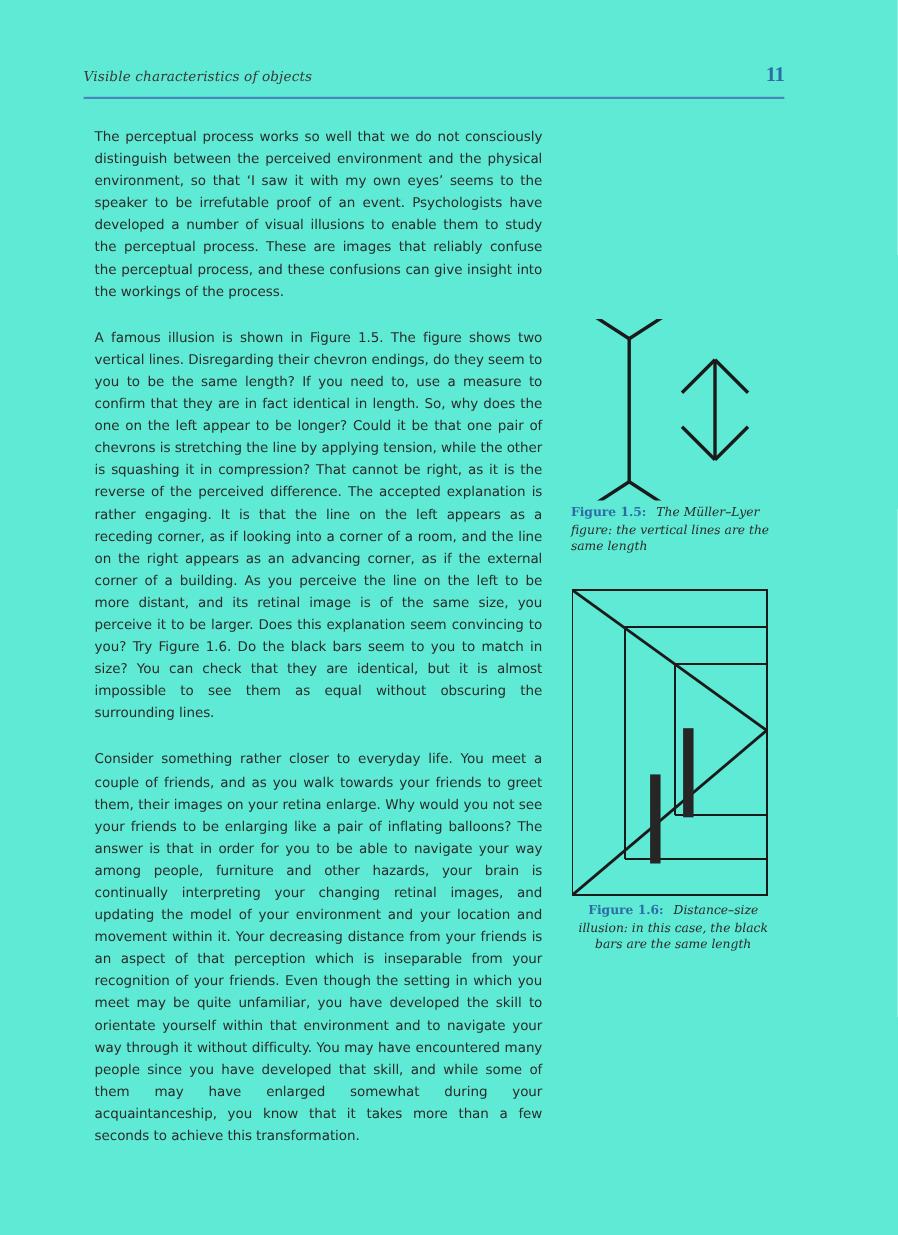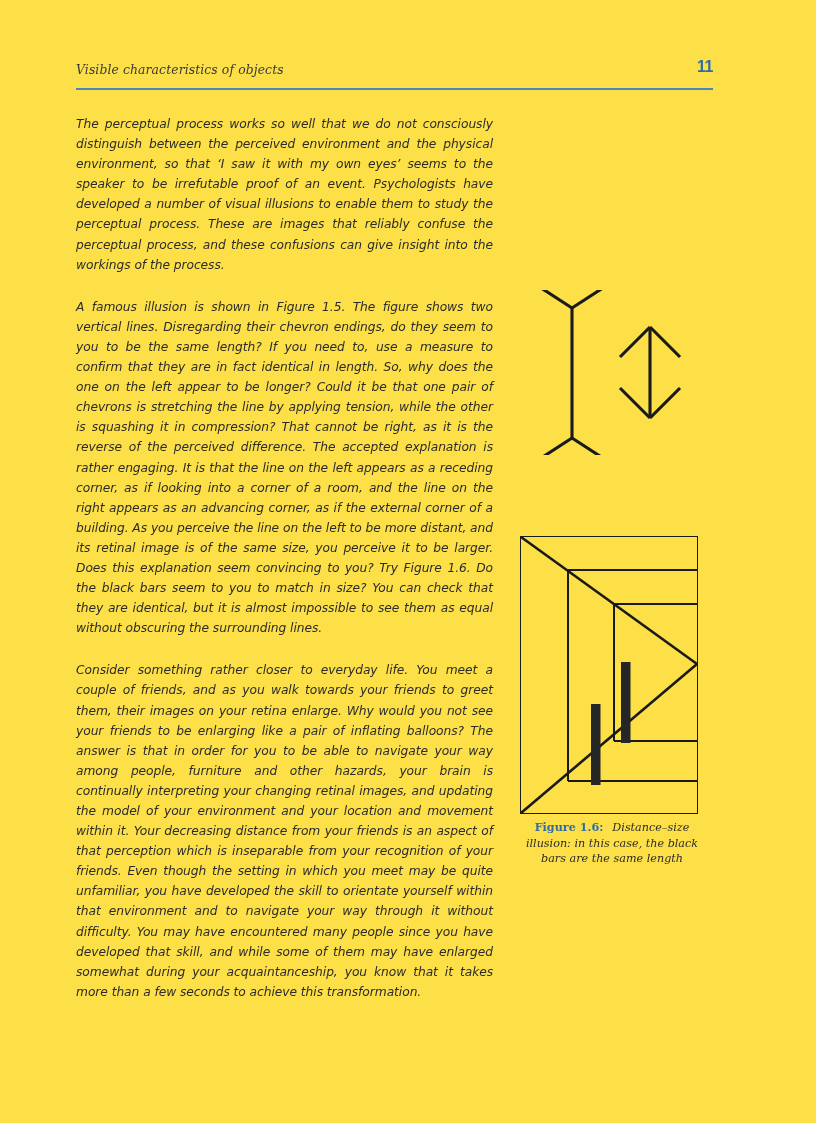--- a/index.html
+++ b/index.html
@@ -11,21 +11,21 @@
     width: 816px;
     height: 1123px;
     position: relative;
     font-family: "DejaVu Sans", sans-serif;
     overflow: hidden;
   }
 
   .page {
     position: absolute;
     inset: 0;
-    background: #fde047;
+    background: #5eead4;
   }
 
   
   .runninghead {
     position: absolute;
     left: 76px;
     top: 62px;
     width: 637px;
     height: 32px;
   }
@@ -37,23 +37,23 @@
     font-style: italic;
     font-size: 12.4px;
     color: #3a3a3a;
     letter-spacing: 0.1px;
     white-space: nowrap;
   }
   .runninghead-pageno {
     position: absolute;
     right: 0;
     top: -4px;
-    font-family: Liberation Sans, sans-serif;
+    font-family: Liberation Serif, serif;
     font-weight: bold;
-    font-size: 16px;
+    font-size: 19px;
     color: #2e6da4;
     letter-spacing: -0.5px;
   }
   .runninghead-rule {
     position: absolute;
     left: 0;
     top: 26px;
     width: 637px;
     height: 1.6px;
     background: #4a86bd;
@@ -65,25 +65,24 @@
     left: 76px;
     top: 114px;
     width: 417px;
   }
   .para {
     font-family: "DejaVu Sans", sans-serif;
     font-size: 12.25px;
     line-height: 20.1px;
     color: #2b2b2b;
     text-align: justify;
-    margin: 0 0 20px 0;
+    margin: 0 0 20px 10px;
     letter-spacing: -0.05px;
     -webkit-hyphens: none;
     hyphens: none;
-    font-style: italic;
   }
   .para.gap-large { margin-bottom: 22px; }
 
   
   .figcol {
     position: absolute;
     left: 519px;
     top: 290px;
     width: 195px;
   }
@@ -159,20 +158,23 @@
             <line x1="131" y1="37" x2="131" y2="128"></line>
 
             <line x1="131" y1="37" x2="101" y2="67"></line>
             <line x1="131" y1="37" x2="161" y2="67"></line>
 
             <line x1="131" y1="128" x2="101" y2="98"></line>
             <line x1="131" y1="128" x2="161" y2="98"></line>
           </g>
         </svg>
       </div>
+      <div class="caption cap15">
+        <span class="caption-label">Figure 1.5:</span><span class="caption-gap"></span><span>The Müller–Lyer figure: the vertical lines are the same length</span>
+      </div>
     </div>
 
     <div class="figure-block" style="position:absolute; left:0; top:244px;">
       <div class="fig16-wrap">
         <svg class="fig16-svg" width="182" height="282" viewBox="0 0 182 282">
           <g stroke="#1a1a1a" stroke-width="1.7" fill="none" shape-rendering="crispEdges">
 
             <rect x="1.5" y="2.5" width="177" height="277"></rect>
 
             <line x1="49" y1="36" x2="178.5" y2="36"></line>

